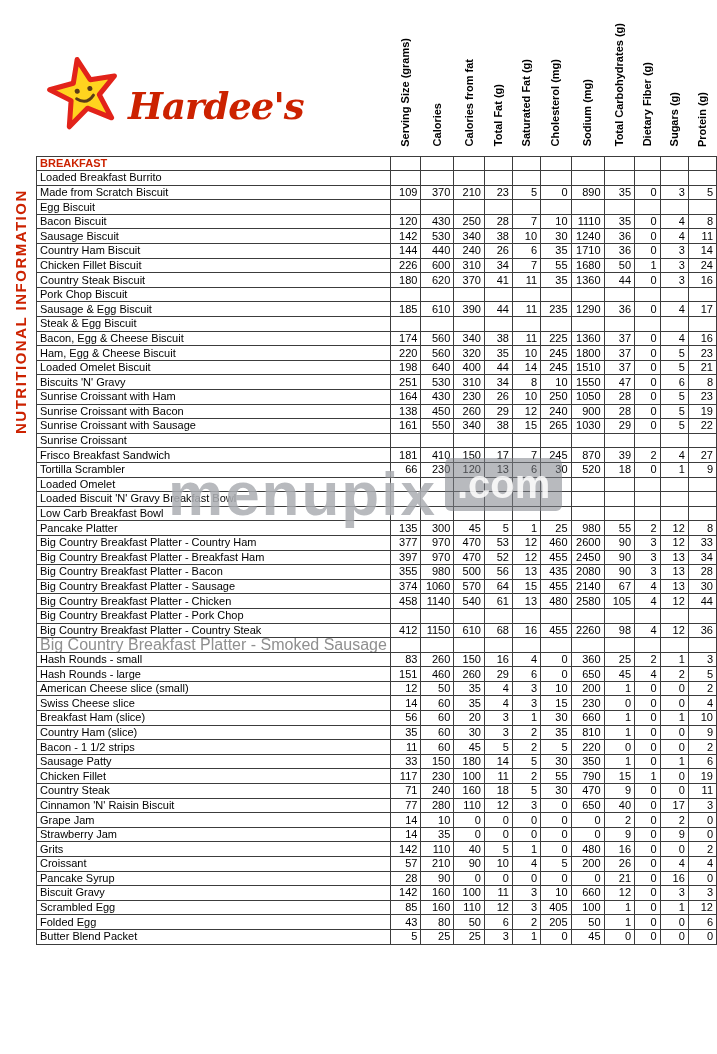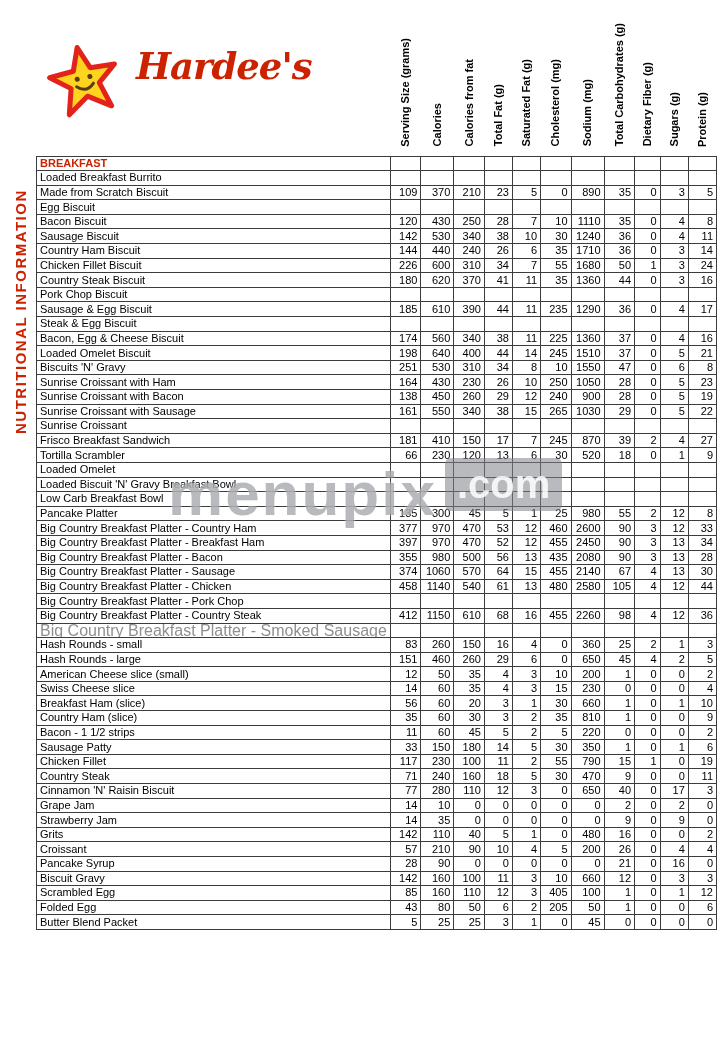--- a/index.html
+++ b/index.html
@@ -10,21 +10,21 @@
   }
   *{margin:0;padding:0;box-sizing:border-box;}
   html,body{background:#ffffff;}
   body{
     width:717px;height:1054px;position:relative;overflow:hidden;
     font-family:"Liberation Sans", sans-serif;color:#000;
   }
   .page{position:absolute;inset:0;}
 
   
-  .logo{position:absolute;left:48px;top:44px;display:flex;align-items:flex-start;gap:16px;}
+  .logo{position:absolute;left:48px;top:56px;display:flex;align-items:flex-end;gap:8px;}
   .logo svg{width:72px;height:72px;transform:rotate(-12deg);}
   .logo-text{
     font-family:"DejaVu Serif", serif;font-style:italic;font-weight:bold;
     font-size:37px;color:var(--brand-red);letter-spacing:-1px;
   }
 
   
   .side-label{
     position:absolute;left:12px;top:434px;
     transform-origin:0 0;transform:rotate(-90deg);
@@ -292,20 +292,34 @@
           <td class="num-cell">38</td>
           <td class="num-cell">11</td>
           <td class="num-cell">225</td>
           <td class="num-cell">1360</td>
           <td class="num-cell">37</td>
           <td class="num-cell">0</td>
           <td class="num-cell">4</td>
           <td class="num-cell">16</td>
         </tr>
         <tr>
+          <td class="name-cell">Ham, Egg &amp; Cheese Biscuit</td>
+          <td class="num-cell">220</td>
+          <td class="num-cell">560</td>
+          <td class="num-cell">320</td>
+          <td class="num-cell">35</td>
+          <td class="num-cell">10</td>
+          <td class="num-cell">245</td>
+          <td class="num-cell">1800</td>
+          <td class="num-cell">37</td>
+          <td class="num-cell">0</td>
+          <td class="num-cell">5</td>
+          <td class="num-cell">23</td>
+        </tr>
+        <tr>
           <td class="name-cell">Loaded Omelet Biscuit</td>
           <td class="num-cell">198</td>
           <td class="num-cell">640</td>
           <td class="num-cell">400</td>
           <td class="num-cell">44</td>
           <td class="num-cell">14</td>
           <td class="num-cell">245</td>
           <td class="num-cell">1510</td>
           <td class="num-cell">37</td>
           <td class="num-cell">0</td>

